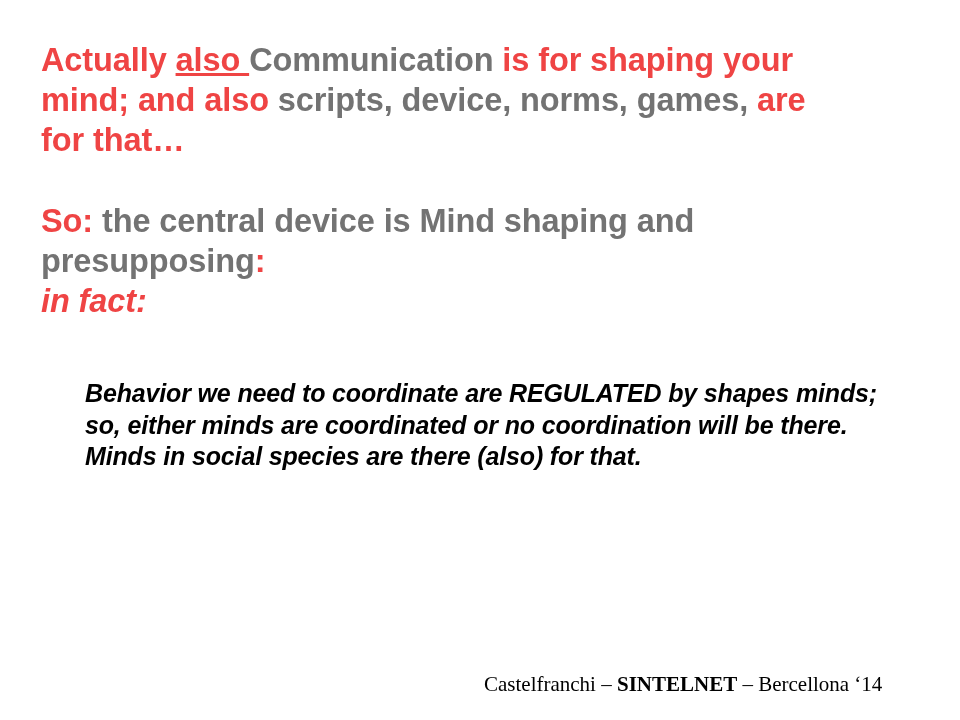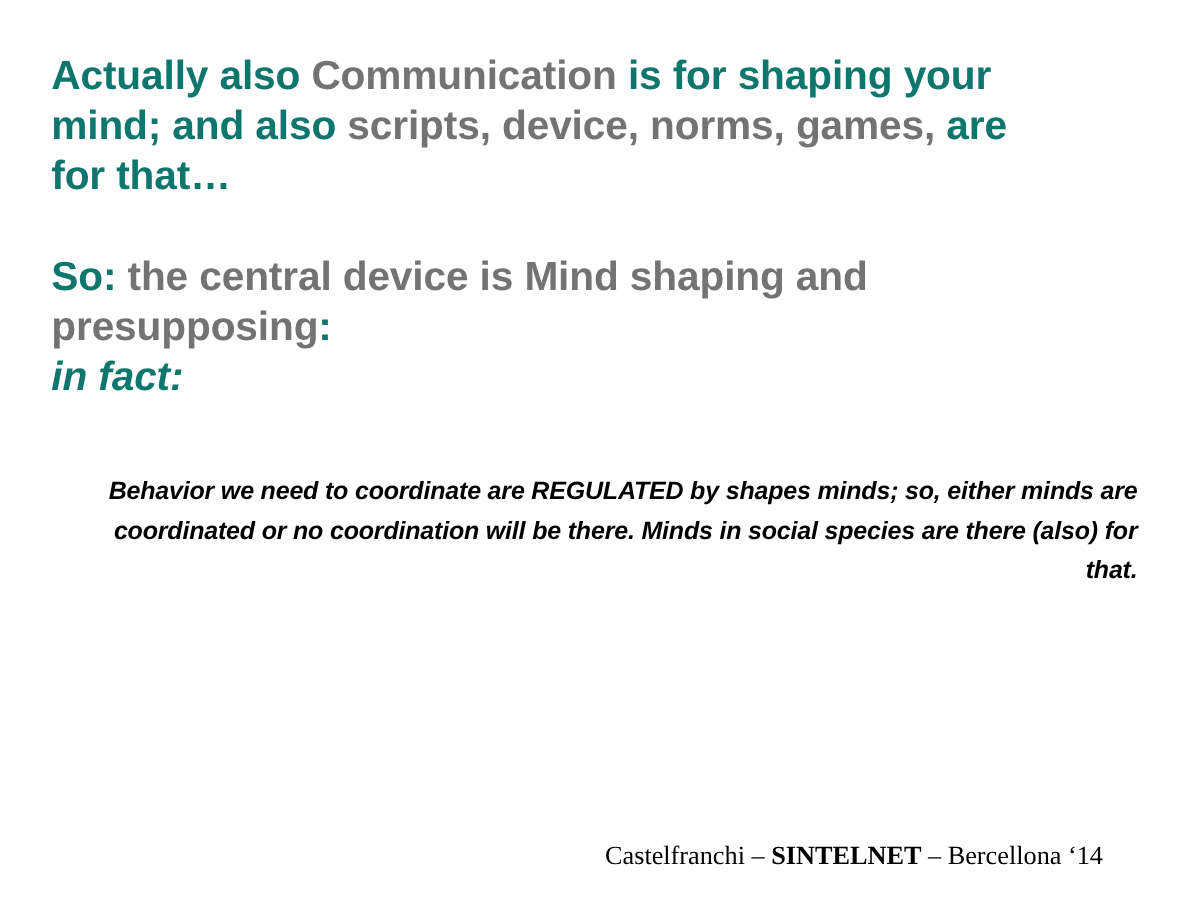--- a/index.html
+++ b/index.html
@@ -39,38 +39,37 @@
     margin: 0;
     word-spacing: 0px;
   }
 
   .para.p1 { width: 800px; }
 
   .para.p2 { margin-top: 41px; width: 790px; }
   .para.p3 { margin-top: 0px; font-style: italic; }
 
   .red  { color: #737373; }
-  .blk  { color: #0f766e; }
-  .und  { text-underline-offset: 2px; }
+  .blk  { color: #ef4444; }
+  .und  { text-decoration: underline; text-underline-offset: 2px; }
 
   
   .subpara {
     position: absolute;
     left: 85px;
     top: 378px;
     width: 825px;
     font-family: "Liberation Sans", sans-serif;
     font-weight: bold;
     font-style: italic;
-    font-size: 20px;
+    font-size: 25px;
     line-height: 31.5px;
     letter-spacing: -0.15px;
     color: #000000;
     margin: 0;
-    text-align: right;
   }
 
   
   .footer {
     position: absolute;
     left: 484px;
     top: 671px;
     font-family: "Liberation Serif", serif;
     font-size: 21px;
     line-height: 26px;

